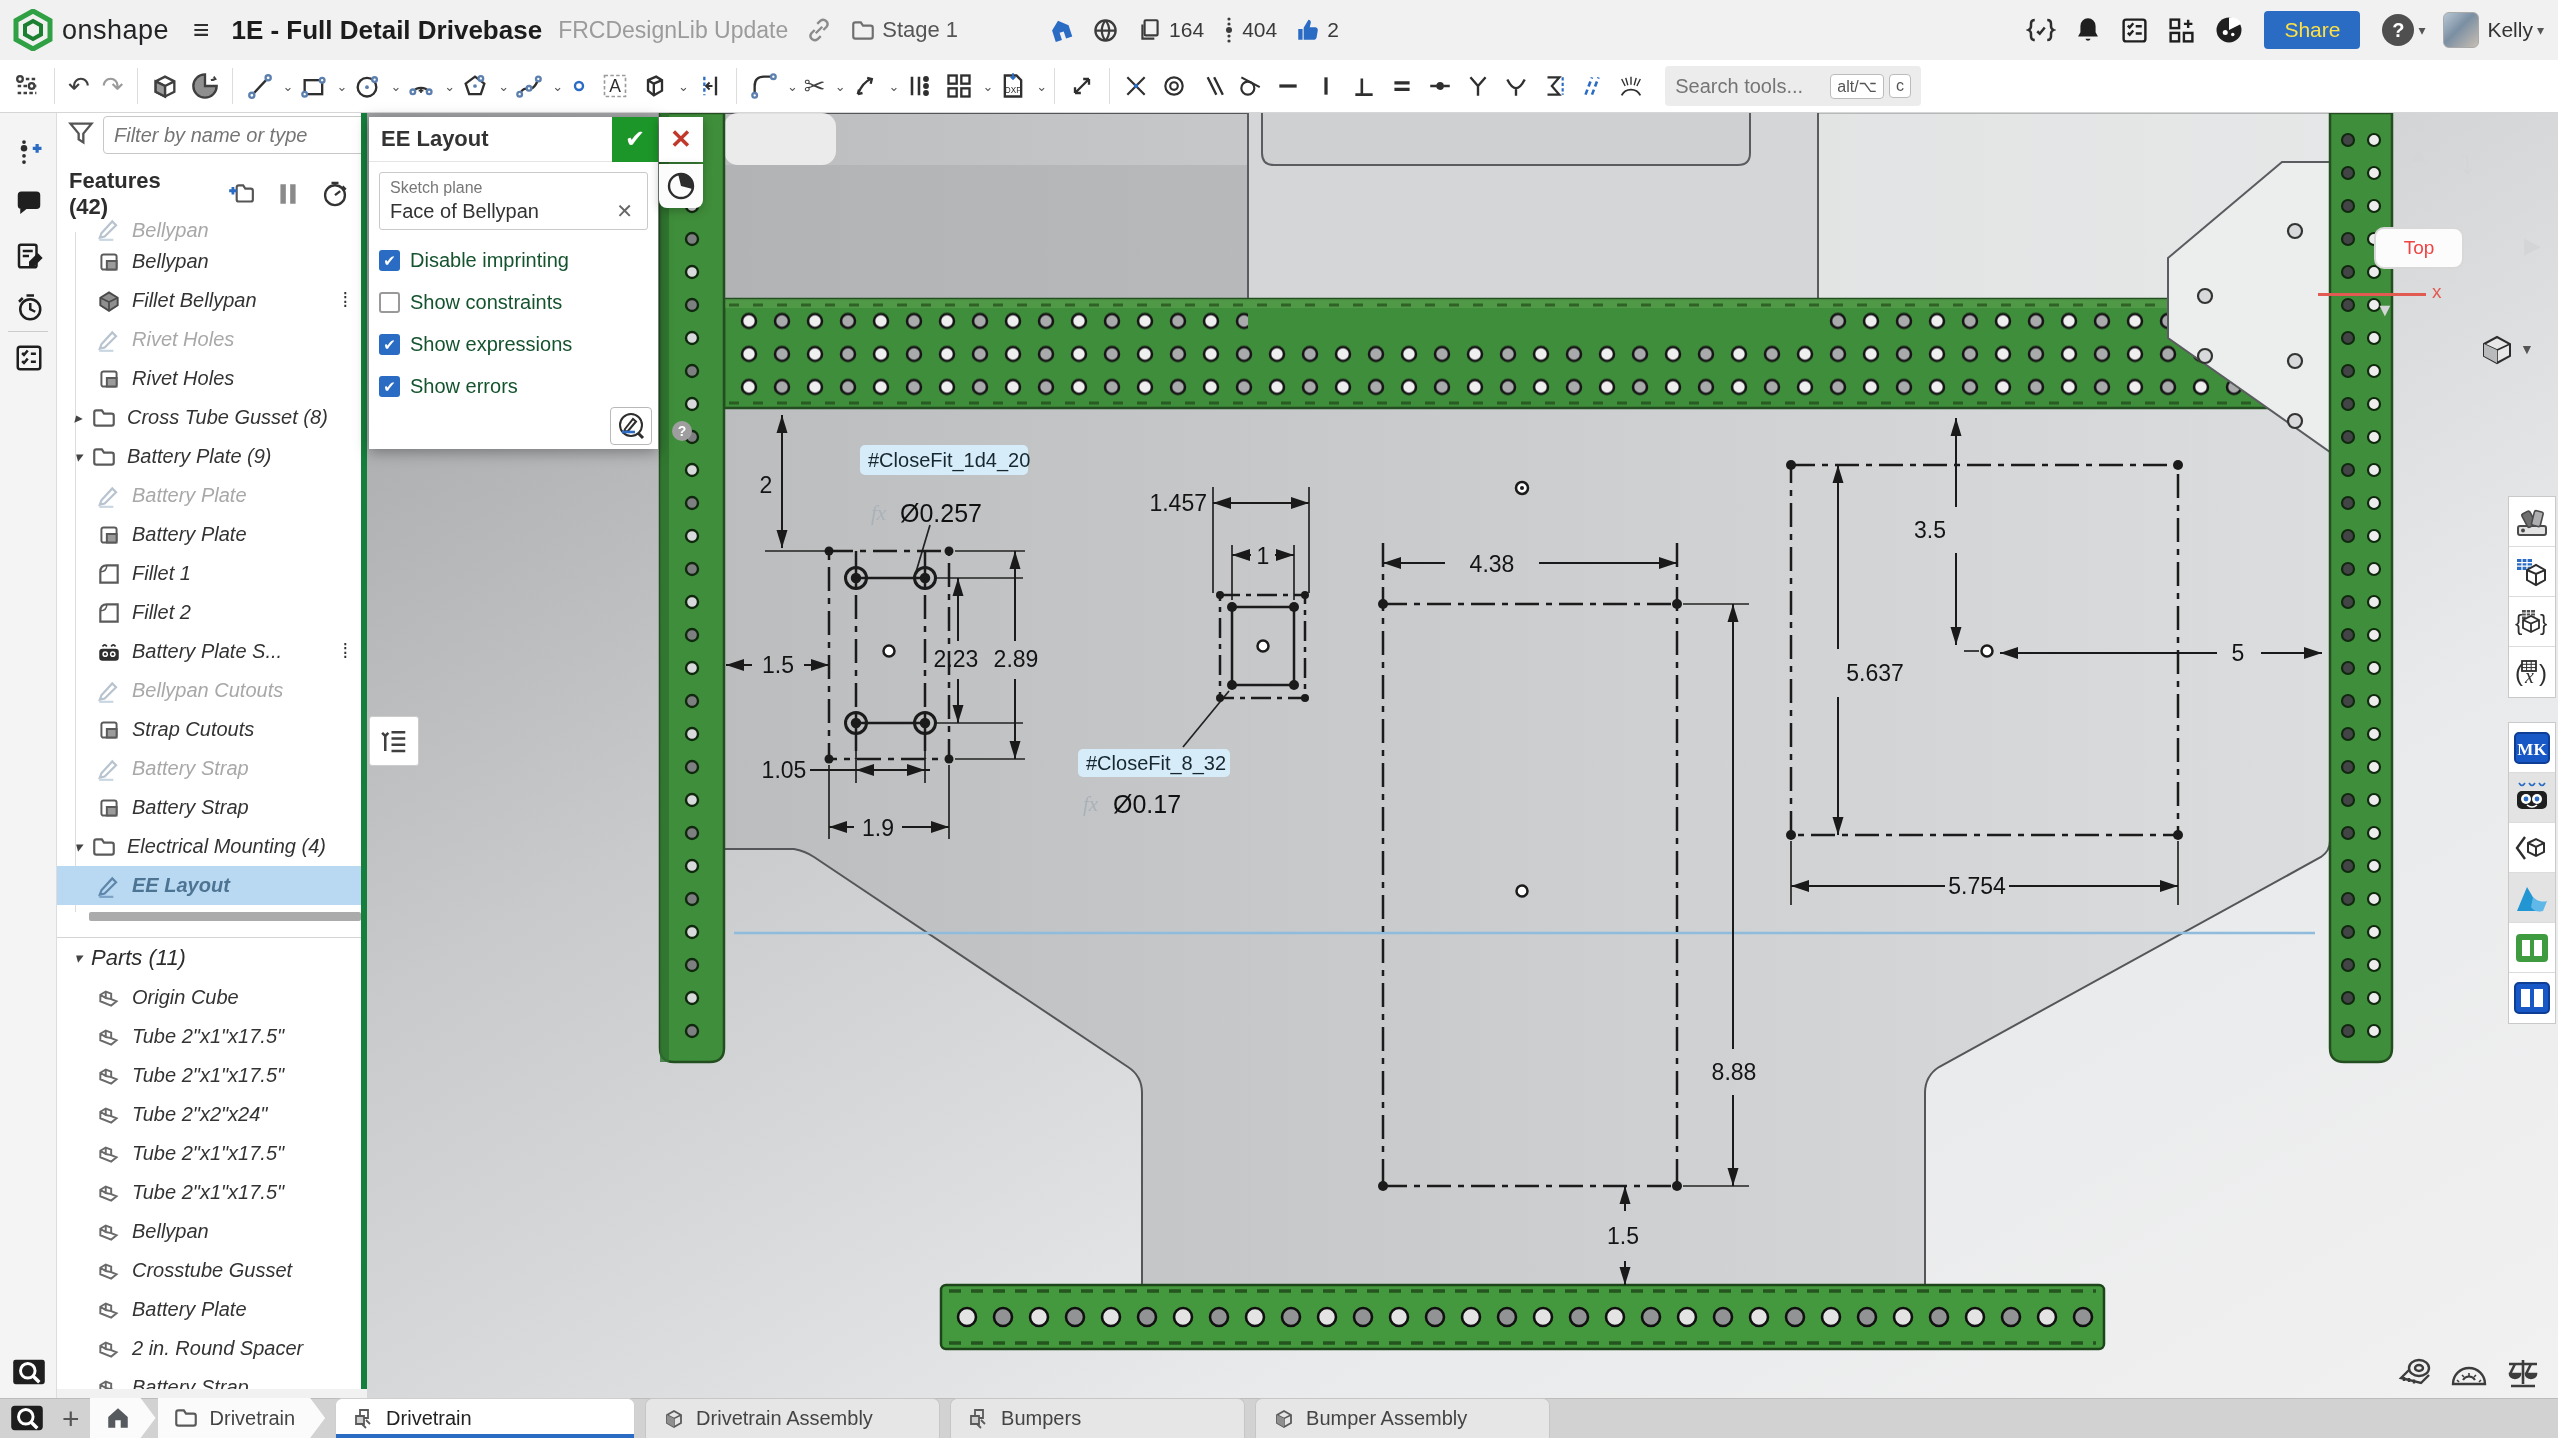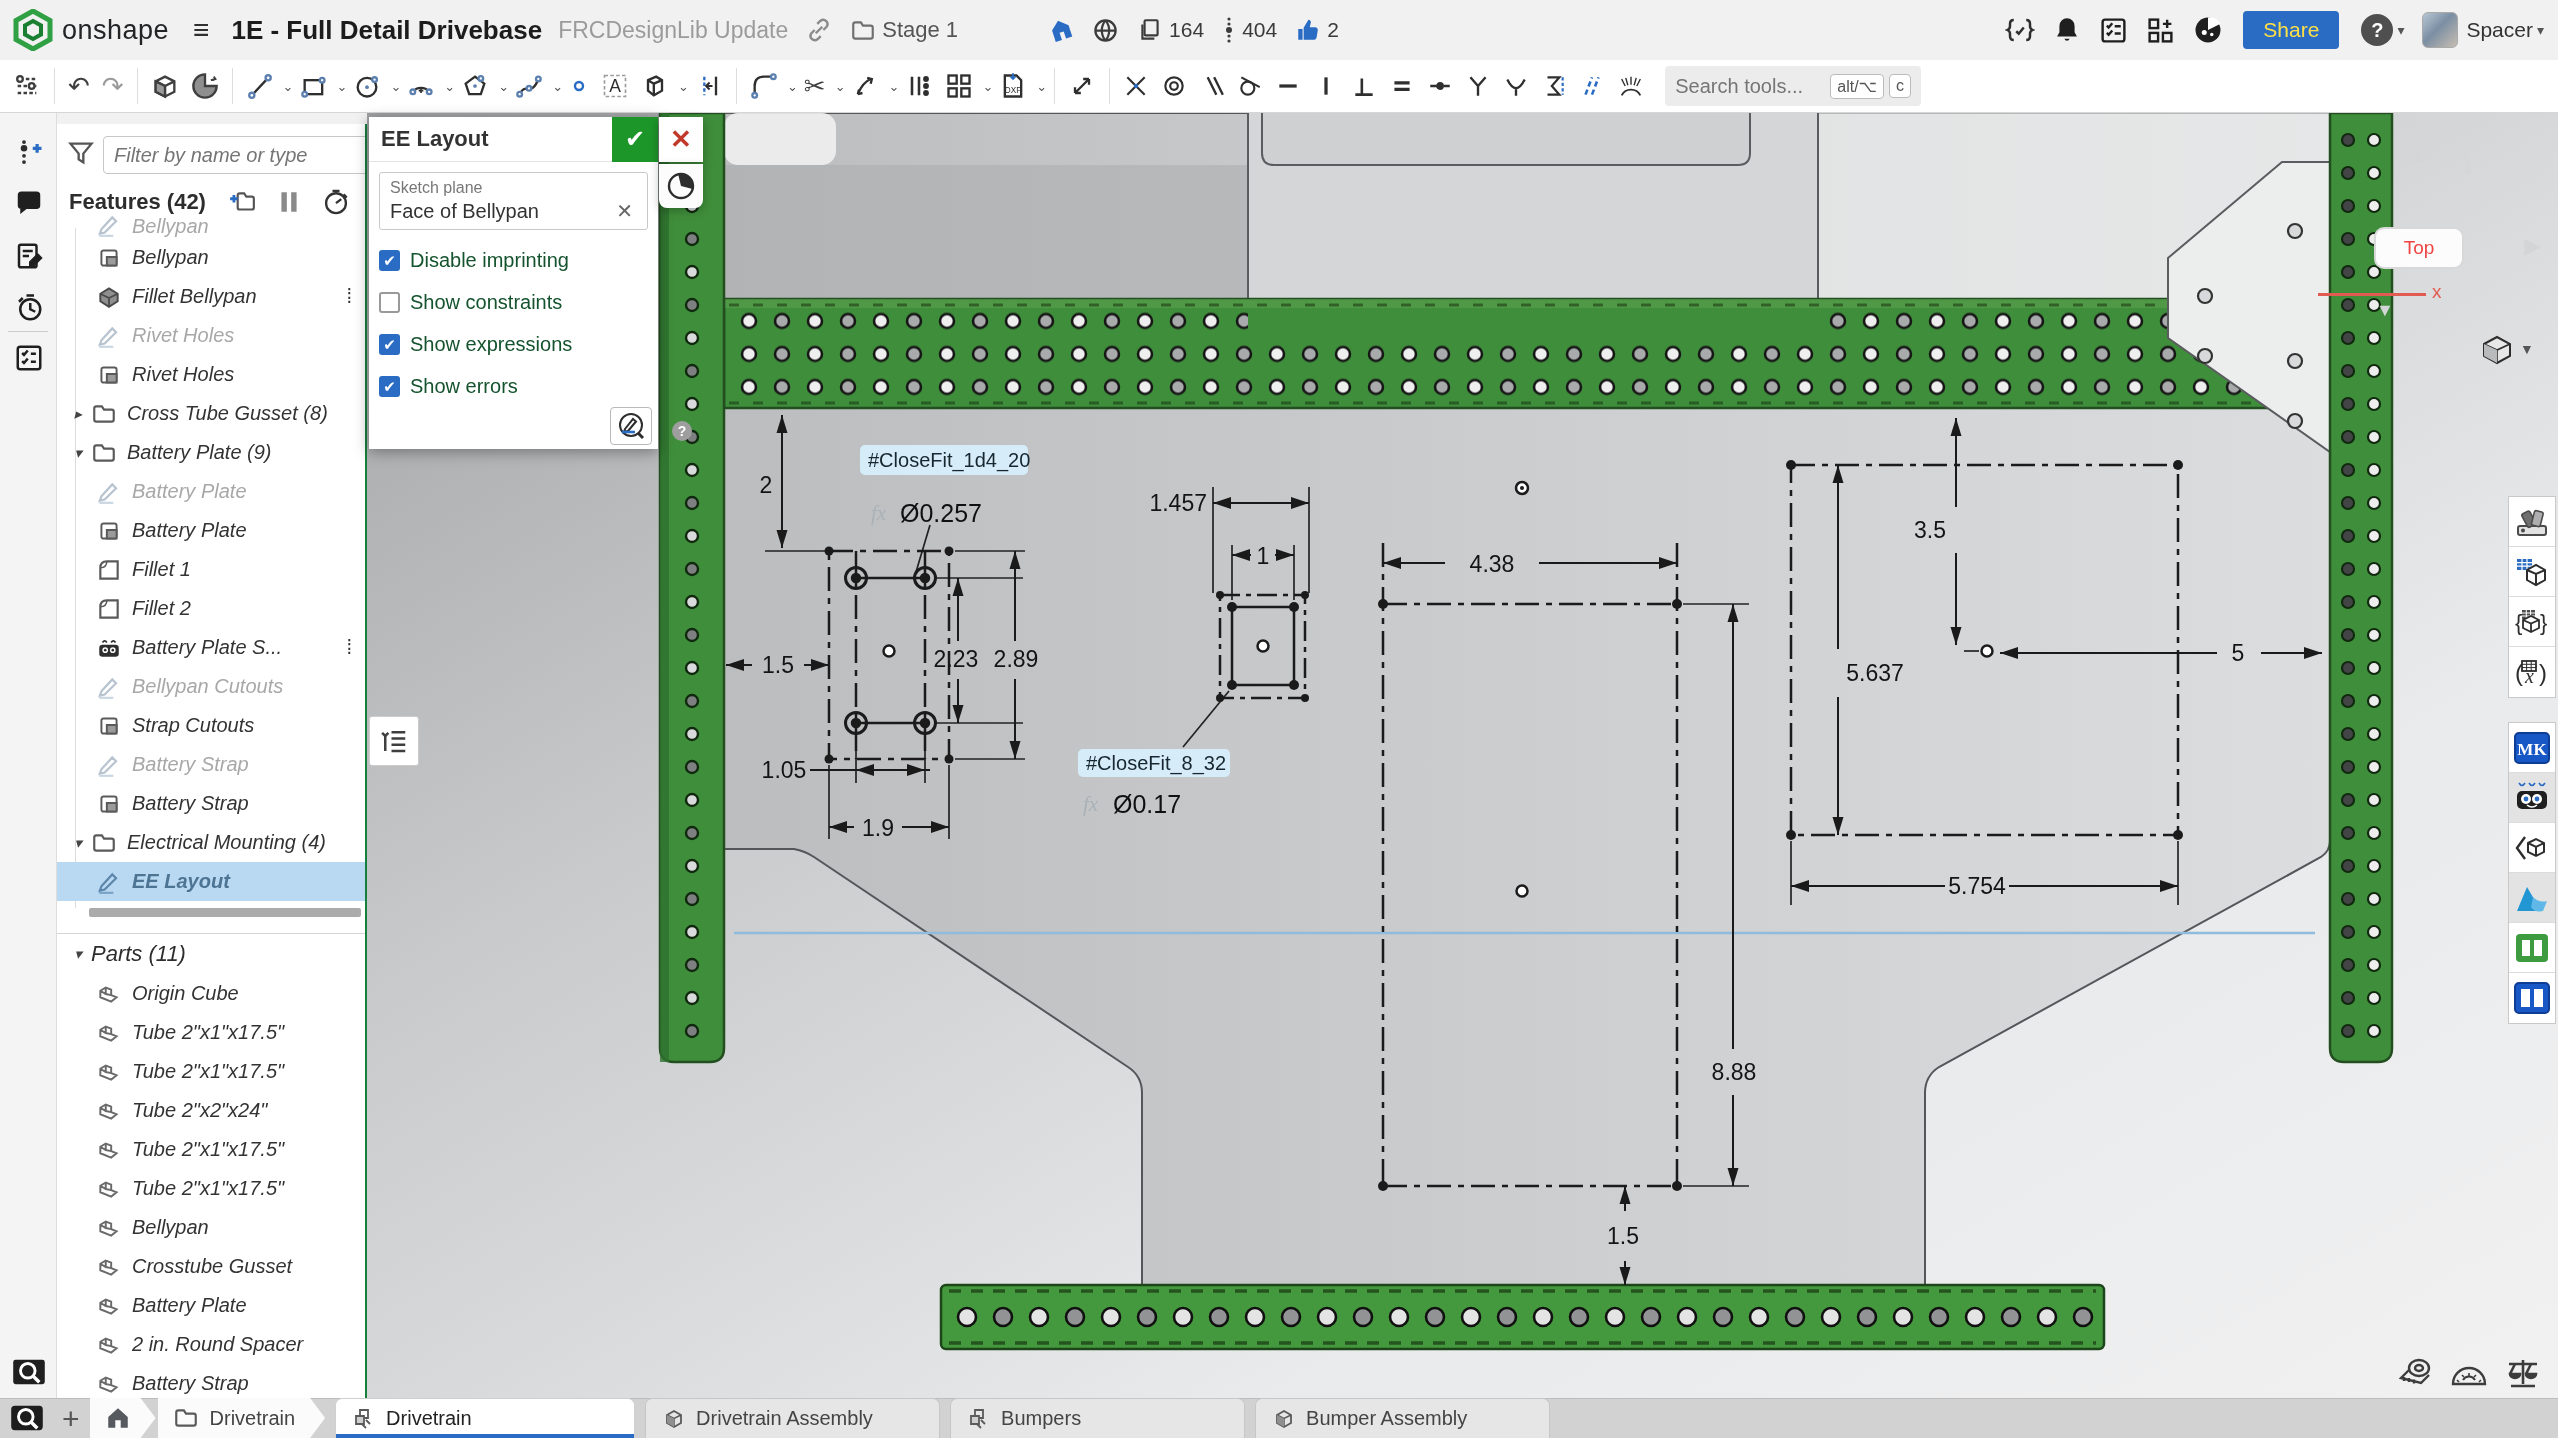--- a/index.html
+++ b/index.html
@@ -33,21 +33,21 @@
   .search-tools { margin-left:14px; background:#ececec; border-radius:4px; height:40px; display:flex; align-items:center; padding:0 10px; }
   .search-tools input { border:none; background:transparent; outline:none; font-size:20px; color:#777; width:150px; font-family:"Liberation Sans",sans-serif; }
   .kbd { background:#fff; border:1px solid #bbb; border-radius:4px; font-size:16px; color:#555; padding:2px 6px; margin-left:5px; }
 
   
   .left-strip { position:absolute; left:0; top:113px; width:57px; height:1285px; background:#f4f4f4; border-right:1px solid #ddd; z-index:30; }
   .strip-icon { position:absolute; left:12px; width:34px; height:34px; display:flex; align-items:center; justify-content:center; color:#2e2e2e; cursor:pointer; }
   .strip-div { position:absolute; left:8px; width:40px; height:1px; background:#ccc; }
 
   
-  .fpanel { position:absolute; left:57px; top:124px; width:310px; height:1285px; background:#fff; border-right:2px solid #15803d; z-index:30; overflow:hidden; }
+  .fpanel { position:absolute; left:57px; top:104px; width:310px; height:1285px; background:#fff; border-right:6px solid #15803d; z-index:30; overflow:hidden; }
   .filter-row { display:flex; align-items:center; padding:12px 10px 8px 10px; }
   .filter-row input { flex:1; height:38px; border:1px solid #c7c7c7; border-radius:4px; font-style:italic; font-size:20px; color:#888; padding:0 10px; outline:none; margin-left:8px; font-family:"Liberation Sans",sans-serif; }
   .feat-head { display:flex; align-items:center; padding:6px 12px 8px 12px; }
   .feat-head .ttl { font-size:22px; font-weight:bold; color:#2d2d2d; }
   .feat-head .hic { margin-left:22px; color:#555; cursor:pointer; display:inline-flex; }
   .flist { position:relative;font-style:italic; }
   .treeline { position:absolute; left:18px; top:0; width:1px; background:#dcdcdc; }
   .frow { position:relative; height:39px; display:flex; align-items:center; padding-left:39px; font-size:20px; color:#333; cursor:pointer; white-space:nowrap; }
   .frow.folder { padding-left:8px; }
   .frow .chev { width:26px; font-size:15px; color:#444; text-align:center; }
@@ -216,21 +216,21 @@
           <circle cx="12" cy="12" r="10" fill="#1f1f1f"></circle>
           <path d="M12 12 L22 7 A10 10 0 0 0 12 2 Z" fill="#fff"></path>
           <circle cx="9" cy="14" r="2" fill="#fff"></circle>
           <circle cx="15" cy="15.5" r="1.4" fill="#fff"></circle>
         </svg>
     </span>
     <button class="share-btn">Share</button>
     <span class="help-circle">?</span>
     <span class="caret">▾</span>
     <span class="avatar"></span>
-    <span class="user-name">Spacer</span>
+    <span class="user-name">Kelly</span>
     <span class="caret">▾</span>
     <span class="header-right-pad"></span>
   </div>
 
   <div class="toolbar">
     <span class="tbtn" style="margin-left:8px">
       <svg width="28" height="28" viewBox="0 0 24 24" fill="none" stroke="#3f3f3f" stroke-width="2">
           <circle cx="6" cy="6" r="2.4"></circle>
           <path d="M11 6 h9 M4 12 h16 M4 18 h16" stroke-dasharray="3 2"></path>
           <circle cx="16" cy="12" r="2.4" fill="#fff"></circle>

